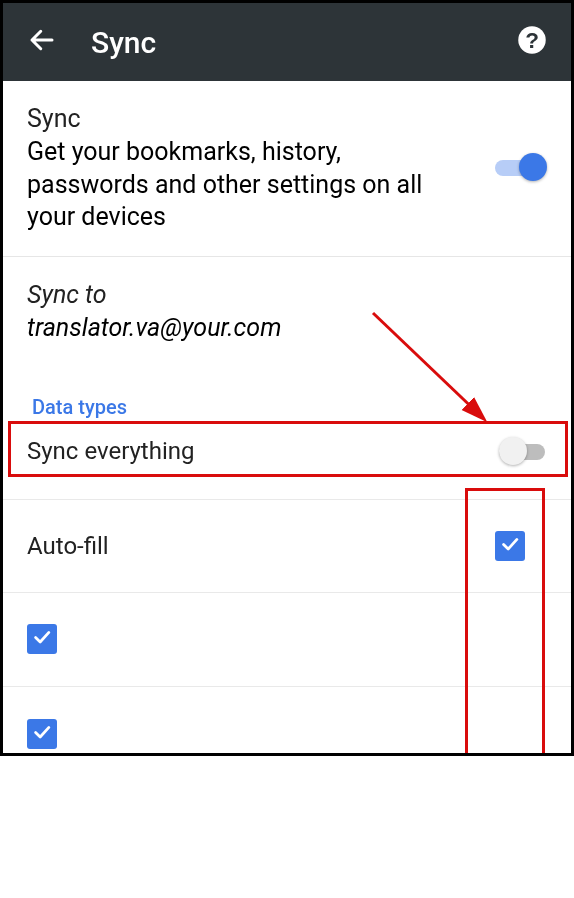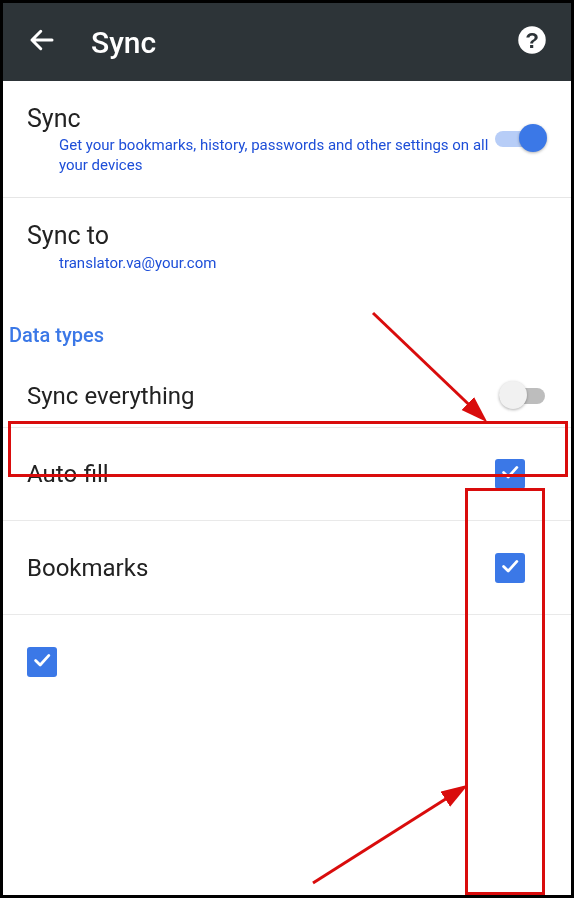--- a/index.html
+++ b/index.html
@@ -1,69 +1,68 @@
 <!DOCTYPE html>
 <html><head>
 <meta charset="utf-8">
 <style>
   * { box-sizing: border-box; margin: 0; padding: 0; }
   html, body { width: 574px; height: 898px; font-family: Roboto, Arial, sans-serif; background: #fff; }
-  .frame { width: 574px; height: 898px; border: 3px solid #000; position: relative; overflow: hidden; background: #fff; }
+  .frame { width: 574px; height: 756px; border: 3px solid #000; position: relative; overflow: hidden; background: #fff; }
   .header {
     background: #2d3438;
     height: 78px;
     display: flex;
     align-items: center;
     padding: 0 22px;
     color: #fff;
   }
   .back-btn { width: 34px; height: 34px; display: flex; align-items: center; justify-content: center; cursor: pointer; }
   .title { font-size: 30px; font-weight: 500; margin-left: 32px; flex: 1; }
   .help-btn { width: 34px; height: 34px; display: flex; align-items: center; justify-content: center; cursor: pointer; }
   .content { padding: 0; }
   .section {
     padding: 22px 24px 22px 24px;
     border-bottom: 1px solid #e6e6e6;
     display: flex;
     align-items: center;
   }
   .section .col { flex: 1; }
   .h2 { font-size: 25px; color: #222; line-height: 1.25; }
-  .sub { font-size: 15px; color: #1d4ed8; line-height: 1.3; margin-top: 2px; max-width: 440px; margin-left: 32px; }
+  .sub { font-size: 25px; color: #000000; line-height: 1.3; margin-top: 2px; max-width: 440px; }
   .switch {
     width: 52px; height: 30px; position: relative; cursor: pointer;
   }
   .switch .track {
     position: absolute; top: 7px; left: 0; width: 46px; height: 16px; border-radius: 10px; background: #b7cdf7;
   }
   .switch .knob {
     position: absolute; top: 0; right: 0; width: 28px; height: 28px; border-radius: 50%; background: #3b78e7; box-shadow: 0 1px 3px rgba(0,0,0,0.3);
   }
   .switch.off .track { background: #bdbdbd; }
   .switch.off .knob { background: #f1f1f1; left: 0; right: auto; }
   .category-label {
-    font-size: 20px; font-weight: 500; color: #3b78e7; padding: 28px 24px 18px 6px;
+    font-size: 20px; font-weight: 500; color: #3b78e7; padding: 28px 24px 18px 29px;
   }
   .row {
     height: 94px;
     display: flex;
     align-items: center;
     padding: 17px 24px;
     border-bottom: 1px solid #e9e9e9;
     cursor: pointer;
   }
   .row .lbl { flex: 1; font-size: 24px; color: #222; }
   .row .chk {
     width: 30px; height: 30px; border-radius: 3px; background: #3b78e7; display: flex; align-items: center; justify-content: center;
     margin-right: 22px;
   }
   .sync-everything {
     height: 62px;
     display: flex;
-    align-items: center;
     padding: 0 20px 0 24px;
     cursor: pointer;
   }
   .sync-everything .lbl { flex: 1; font-size: 24px; color: #222; }
   
   .anno-box {
     position: absolute; border: 3px solid #d90c0c; pointer-events: none;
   }
   .anno1 { left: 5px; top: 418px; width: 560px; height: 56px; }
   .anno2 { left: 462px; top: 485px; width: 80px; height: 407px; }
@@ -100,21 +99,21 @@
       <div class="col">
         <div class="h2">Sync</div>
         <div class="sub">Get your bookmarks, history, passwords and other settings on all your devices</div>
       </div>
       <div class="switch">
         <div class="track"></div>
           <div class="knob"></div>
       </div>
     </div>
 
-    <div class="section" style="border-bottom:none;">
+    <div class="section" style="border-bottom:none;font-style:italic;">
       <div class="col">
         <div class="h2">Sync to</div>
         <div class="sub">translator.va@your.com</div>
       </div>
     </div>
 
     <div class="category-label">Data types</div>
 
     <div class="sync-everything">
       <div class="lbl">Sync everything</div>
@@ -127,21 +126,20 @@
     <div class="row" style="border-top:1px solid #e9e9e9;">
       <div class="lbl">Auto-fill</div>
       <div class="chk">
         <span><svg width="22" height="22" viewBox="0 0 24 24">
               <path d="M5 12.5L10 17.5L19.5 7" stroke="#fff" stroke-width="3" fill="none" stroke-linecap="round" stroke-linejoin="round"></path>
             </svg></span>
       </div>
     </div>
 
     <div class="row">
-      <div class="lbl">Bookmarks</div>
       <div class="chk">
         <span><svg width="22" height="22" viewBox="0 0 24 24">
               <path d="M5 12.5L10 17.5L19.5 7" stroke="#fff" stroke-width="3" fill="none" stroke-linecap="round" stroke-linejoin="round"></path>
             </svg></span>
       </div>
     </div>
 
 
 
     <div class="row" style="border-bottom:none;">

